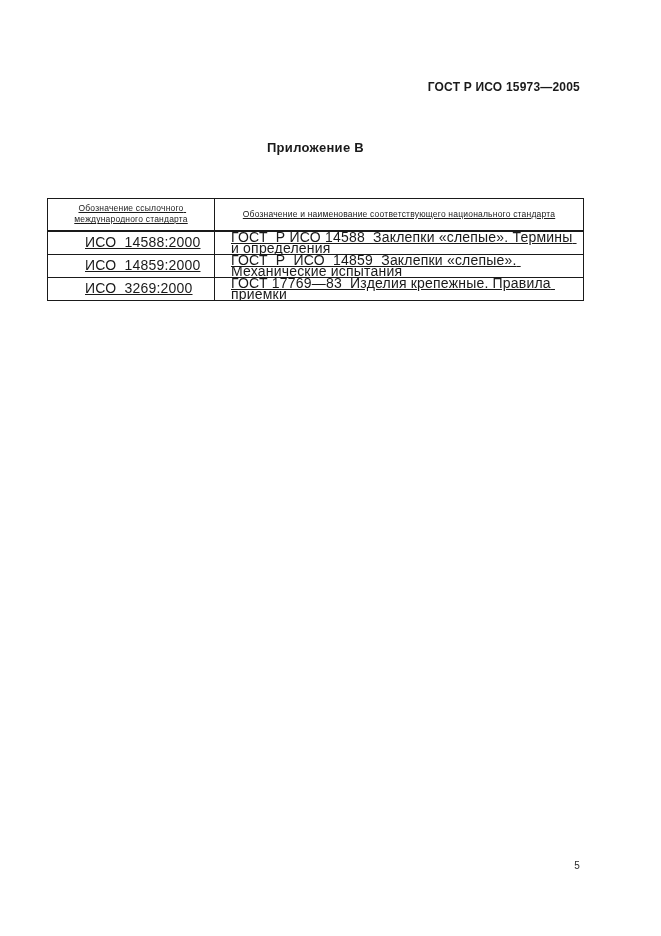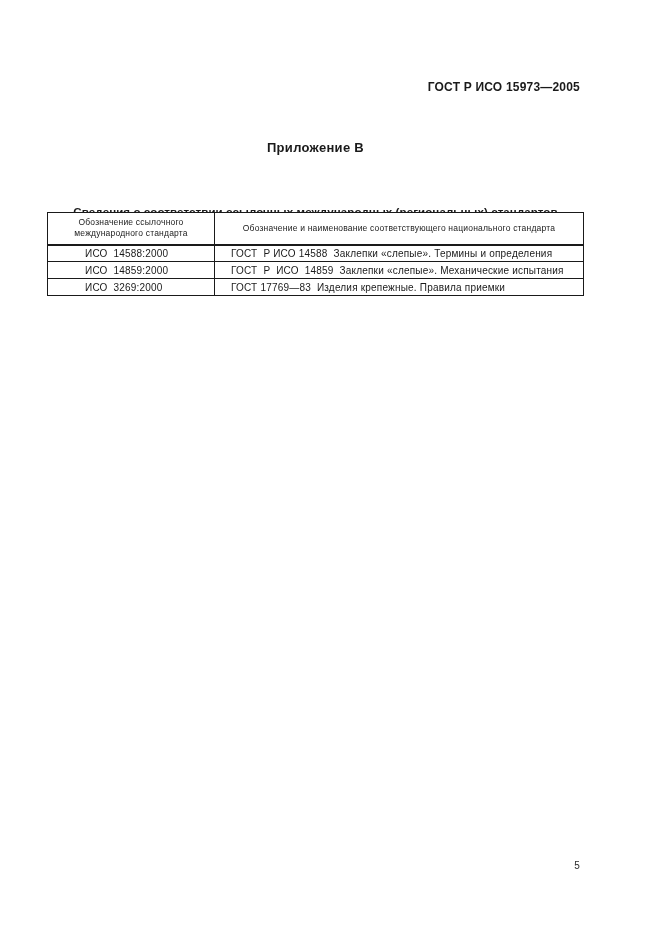--- a/index.html
+++ b/index.html
@@ -46,26 +46,27 @@
     width: 537px;
     text-align: center;
     font-size: 11.5px;
     font-weight: bold;
     line-height: 17px;
     letter-spacing: 0.1px;
     white-space: pre-wrap;
   }
   table.ref-table {
     position: absolute;
-    top: 196px;
+    top: 182px;
     left: 47px;
     width: 537px;
     border-collapse: collapse;
     table-layout: fixed;
     background: #ffffff;
+    text-decoration: underline;
   }
   table.ref-table col.c1 { width: 167px; }
   table.ref-table th,
   table.ref-table td {
     border: 1px solid #1a1a1a;
     font-weight: normal;
     white-space: pre-wrap;
     overflow: hidden;
   }
   table.ref-table { border: 1.5px solid #1a1a1a; }
@@ -74,21 +75,21 @@
     font-size: 8.5px;
     line-height: 11px;
     text-align: center;
     vertical-align: middle;
     padding: 2px 10px;
     letter-spacing: 0.2px;
     border-bottom: 2.5px solid #1a1a1a;
   }
   table.ref-table tbody td {
     height: 17px;
-    font-size: 10px;
+    font-size: 14px;
     line-height: 11px;
     vertical-align: middle;
     letter-spacing: 0.2px;
   }
   table.ref-table tbody td.cell-intl { padding-left: 37px; }
   table.ref-table tbody td.cell-national { padding-left: 16px; }
   .page-number {
     position: absolute;
     top: 844px;
     left: 570px;

